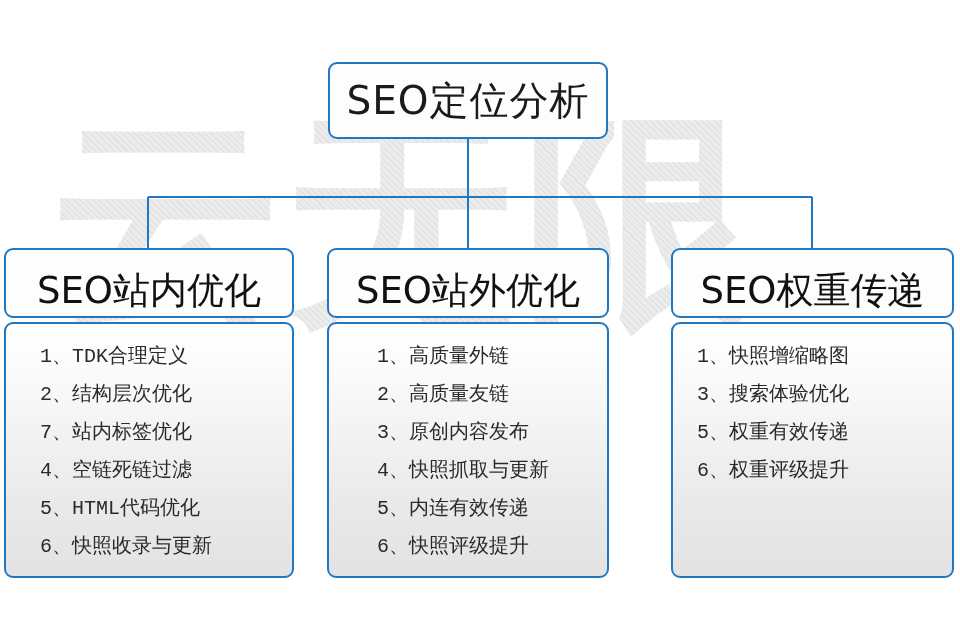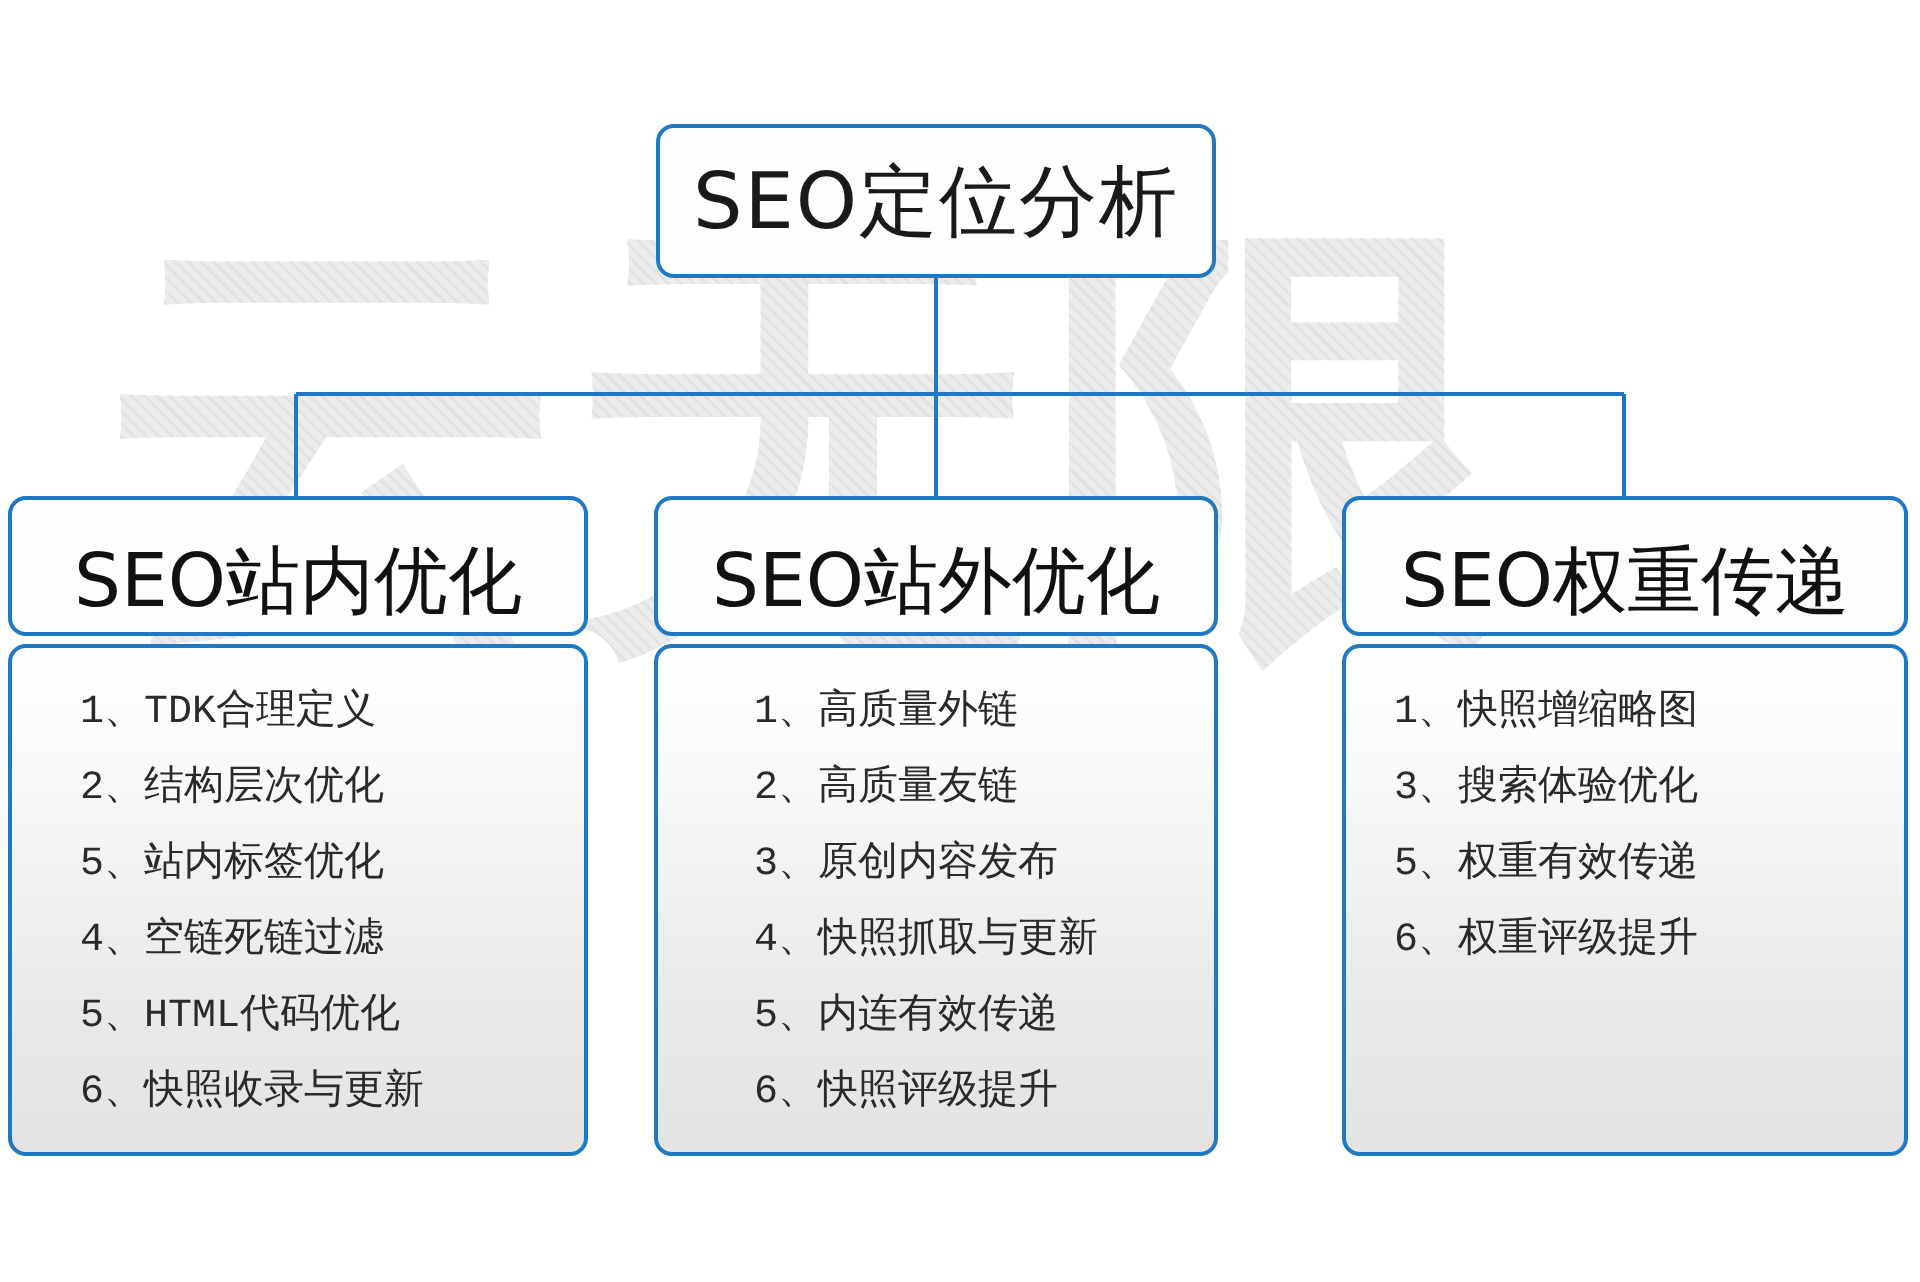--- a/index.html
+++ b/index.html
@@ -185,21 +185,21 @@
     <span class="root-title">SEO定位分析</span>
   </div>
 
   <div class="col" id="col-0">
     <div class="col-header">
       <span class="col-header-title">SEO站内优化</span>
     </div>
     <div class="col-body">
       <div class="col-item">1、TDK合理定义</div>
       <div class="col-item">2、结构层次优化</div>
-      <div class="col-item">5、站内标签优化</div>
+      <div class="col-item">7、站内标签优化</div>
       <div class="col-item">4、空链死链过滤</div>
       <div class="col-item">5、HTML代码优化</div>
       <div class="col-item">6、快照收录与更新</div>
     </div>
   </div>
 
   <div class="col" id="col-1">
     <div class="col-header">
       <span class="col-header-title">SEO站外优化</span>
     </div>

